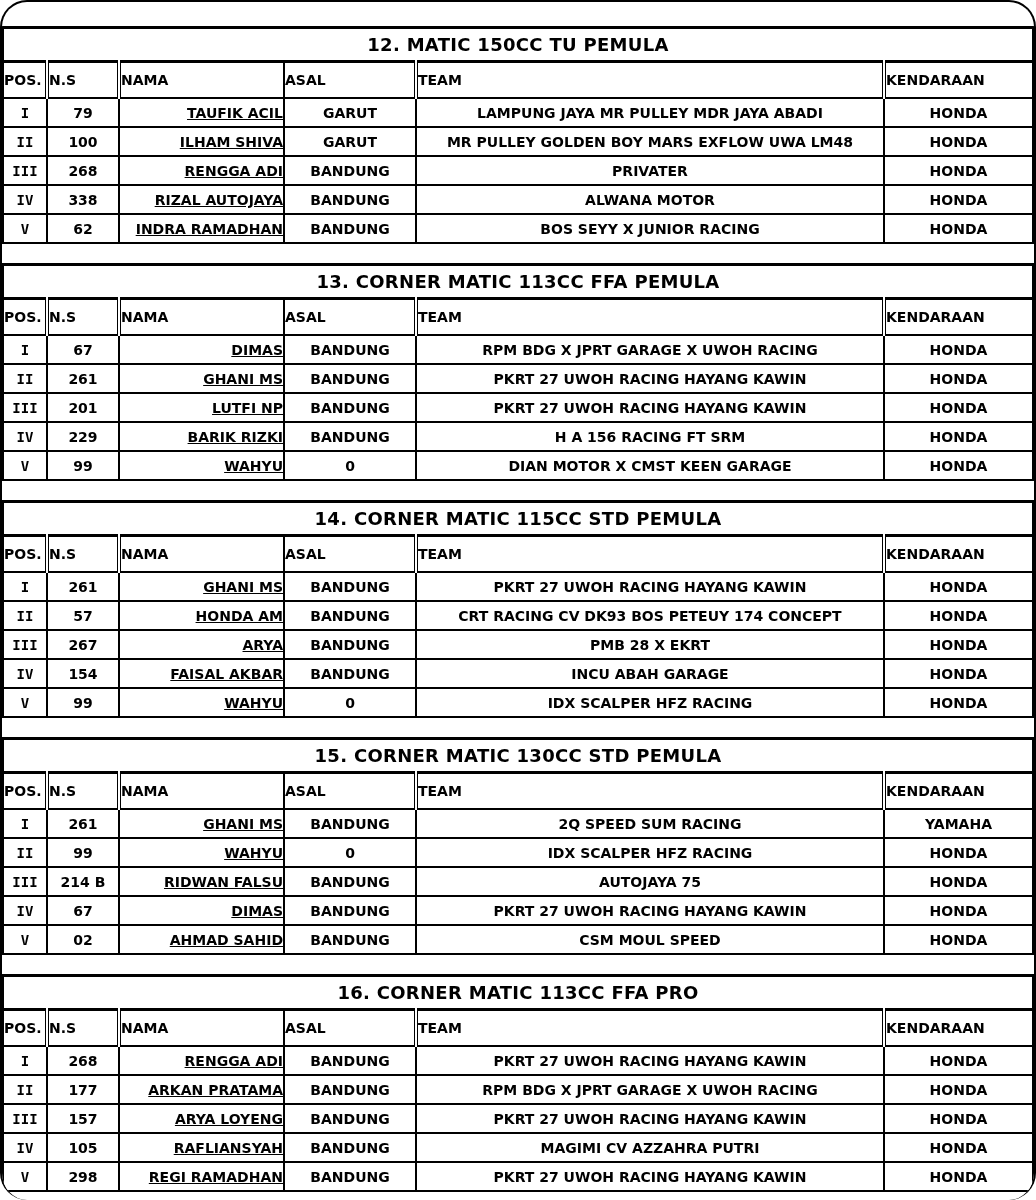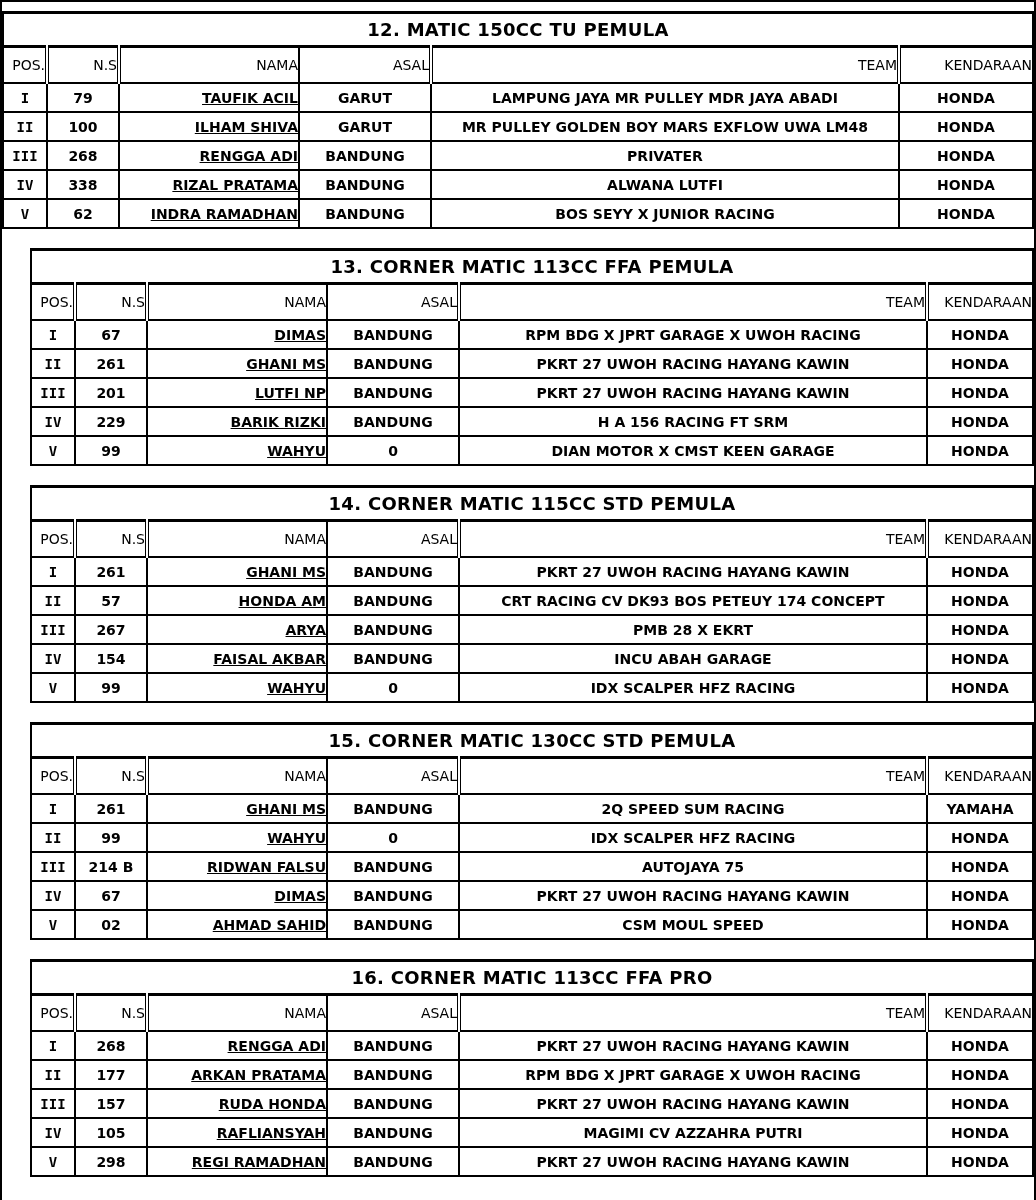--- a/index.html
+++ b/index.html
@@ -10,53 +10,54 @@
     color: #000000;
   }
   .page {
     box-sizing: border-box;
     width: 1036px;
     height: 1200px;
     overflow: hidden;
     border-top: 2px solid #000;
     border-left: 2px solid #000;
     border-right: 2px solid #000;
-    padding-top: 9px;
+    padding-top: 24px;
     background: #ffffff;
-  }
-  .block + .block { margin-top: 19px; margin-left: 28px; }
+    border-radius: 27px;
+  }
+  .block + .block { margin-top: 19px; }
   table {
     width: 100%;
     border-collapse: collapse;
     table-layout: fixed;
     border: 2px solid #000;
   }
   .c0 { width: 44px; }
   .c1 { width: 72px; }
-  .c2 { width: 180px; }
+  .c2 { width: 165px; }
   .c3 { width: 132px; }
   .c4 { width: 468px; }
   .c5 { width: auto; }
   .title-cell {
     border-top: 3px solid #000;
     border-bottom: 3px solid #000;
     height: 31px;
     text-align: center;
     vertical-align: middle;
     font-size: 18px;
     font-weight: bold;
     letter-spacing: 0.3px;
     background: #ffffff;
   }
   th {
     border: 2px solid #000;
     height: 34px;
     font-size: 14px;
-    font-weight: normal;
-    text-align: right;
+    font-weight: bold;
+    text-align: left;
     vertical-align: middle;
     padding: 0;
     background: #ffffff;
   }
   
   th.h0, th.h1 { border-right: 4px double #000; }
   th.h4 { border-left: 4px double #000; border-right: 4px double #000; }
   td {
     border: 2px solid #000;
     height: 27px;
@@ -121,23 +122,23 @@
               <td class="c0 d0">III</td>
               <td class="c1 d1">268</td>
               <td class="c2 d2">RENGGA ADI</td>
               <td class="c3 d3">BANDUNG</td>
               <td class="c4 d4">PRIVATER</td>
               <td class="c5 d5">HONDA</td>
             </tr>
             <tr>
               <td class="c0 d0">IV</td>
               <td class="c1 d1">338</td>
-              <td class="c2 d2">RIZAL PRATAMA</td>
-              <td class="c3 d3">BANDUNG</td>
-              <td class="c4 d4">ALWANA LUTFI</td>
+              <td class="c2 d2">RIZAL AUTOJAYA</td>
+              <td class="c3 d3">BANDUNG</td>
+              <td class="c4 d4">ALWANA MOTOR</td>
               <td class="c5 d5">HONDA</td>
             </tr>
             <tr>
               <td class="c0 d0">V</td>
               <td class="c1 d1">62</td>
               <td class="c2 d2">INDRA RAMADHAN</td>
               <td class="c3 d3">BANDUNG</td>
               <td class="c4 d4">BOS SEYY X JUNIOR RACING</td>
               <td class="c5 d5">HONDA</td>
             </tr>
@@ -385,21 +386,21 @@
               <td class="c0 d0">II</td>
               <td class="c1 d1">177</td>
               <td class="c2 d2">ARKAN PRATAMA</td>
               <td class="c3 d3">BANDUNG</td>
               <td class="c4 d4">RPM BDG X JPRT GARAGE X UWOH RACING</td>
               <td class="c5 d5">HONDA</td>
             </tr>
             <tr>
               <td class="c0 d0">III</td>
               <td class="c1 d1">157</td>
-              <td class="c2 d2">RUDA HONDA</td>
+              <td class="c2 d2">ARYA LOYENG</td>
               <td class="c3 d3">BANDUNG</td>
               <td class="c4 d4">PKRT 27 UWOH RACING HAYANG KAWIN</td>
               <td class="c5 d5">HONDA</td>
             </tr>
             <tr>
               <td class="c0 d0">IV</td>
               <td class="c1 d1">105</td>
               <td class="c2 d2">RAFLIANSYAH</td>
               <td class="c3 d3">BANDUNG</td>
               <td class="c4 d4">MAGIMI CV AZZAHRA PUTRI</td>

